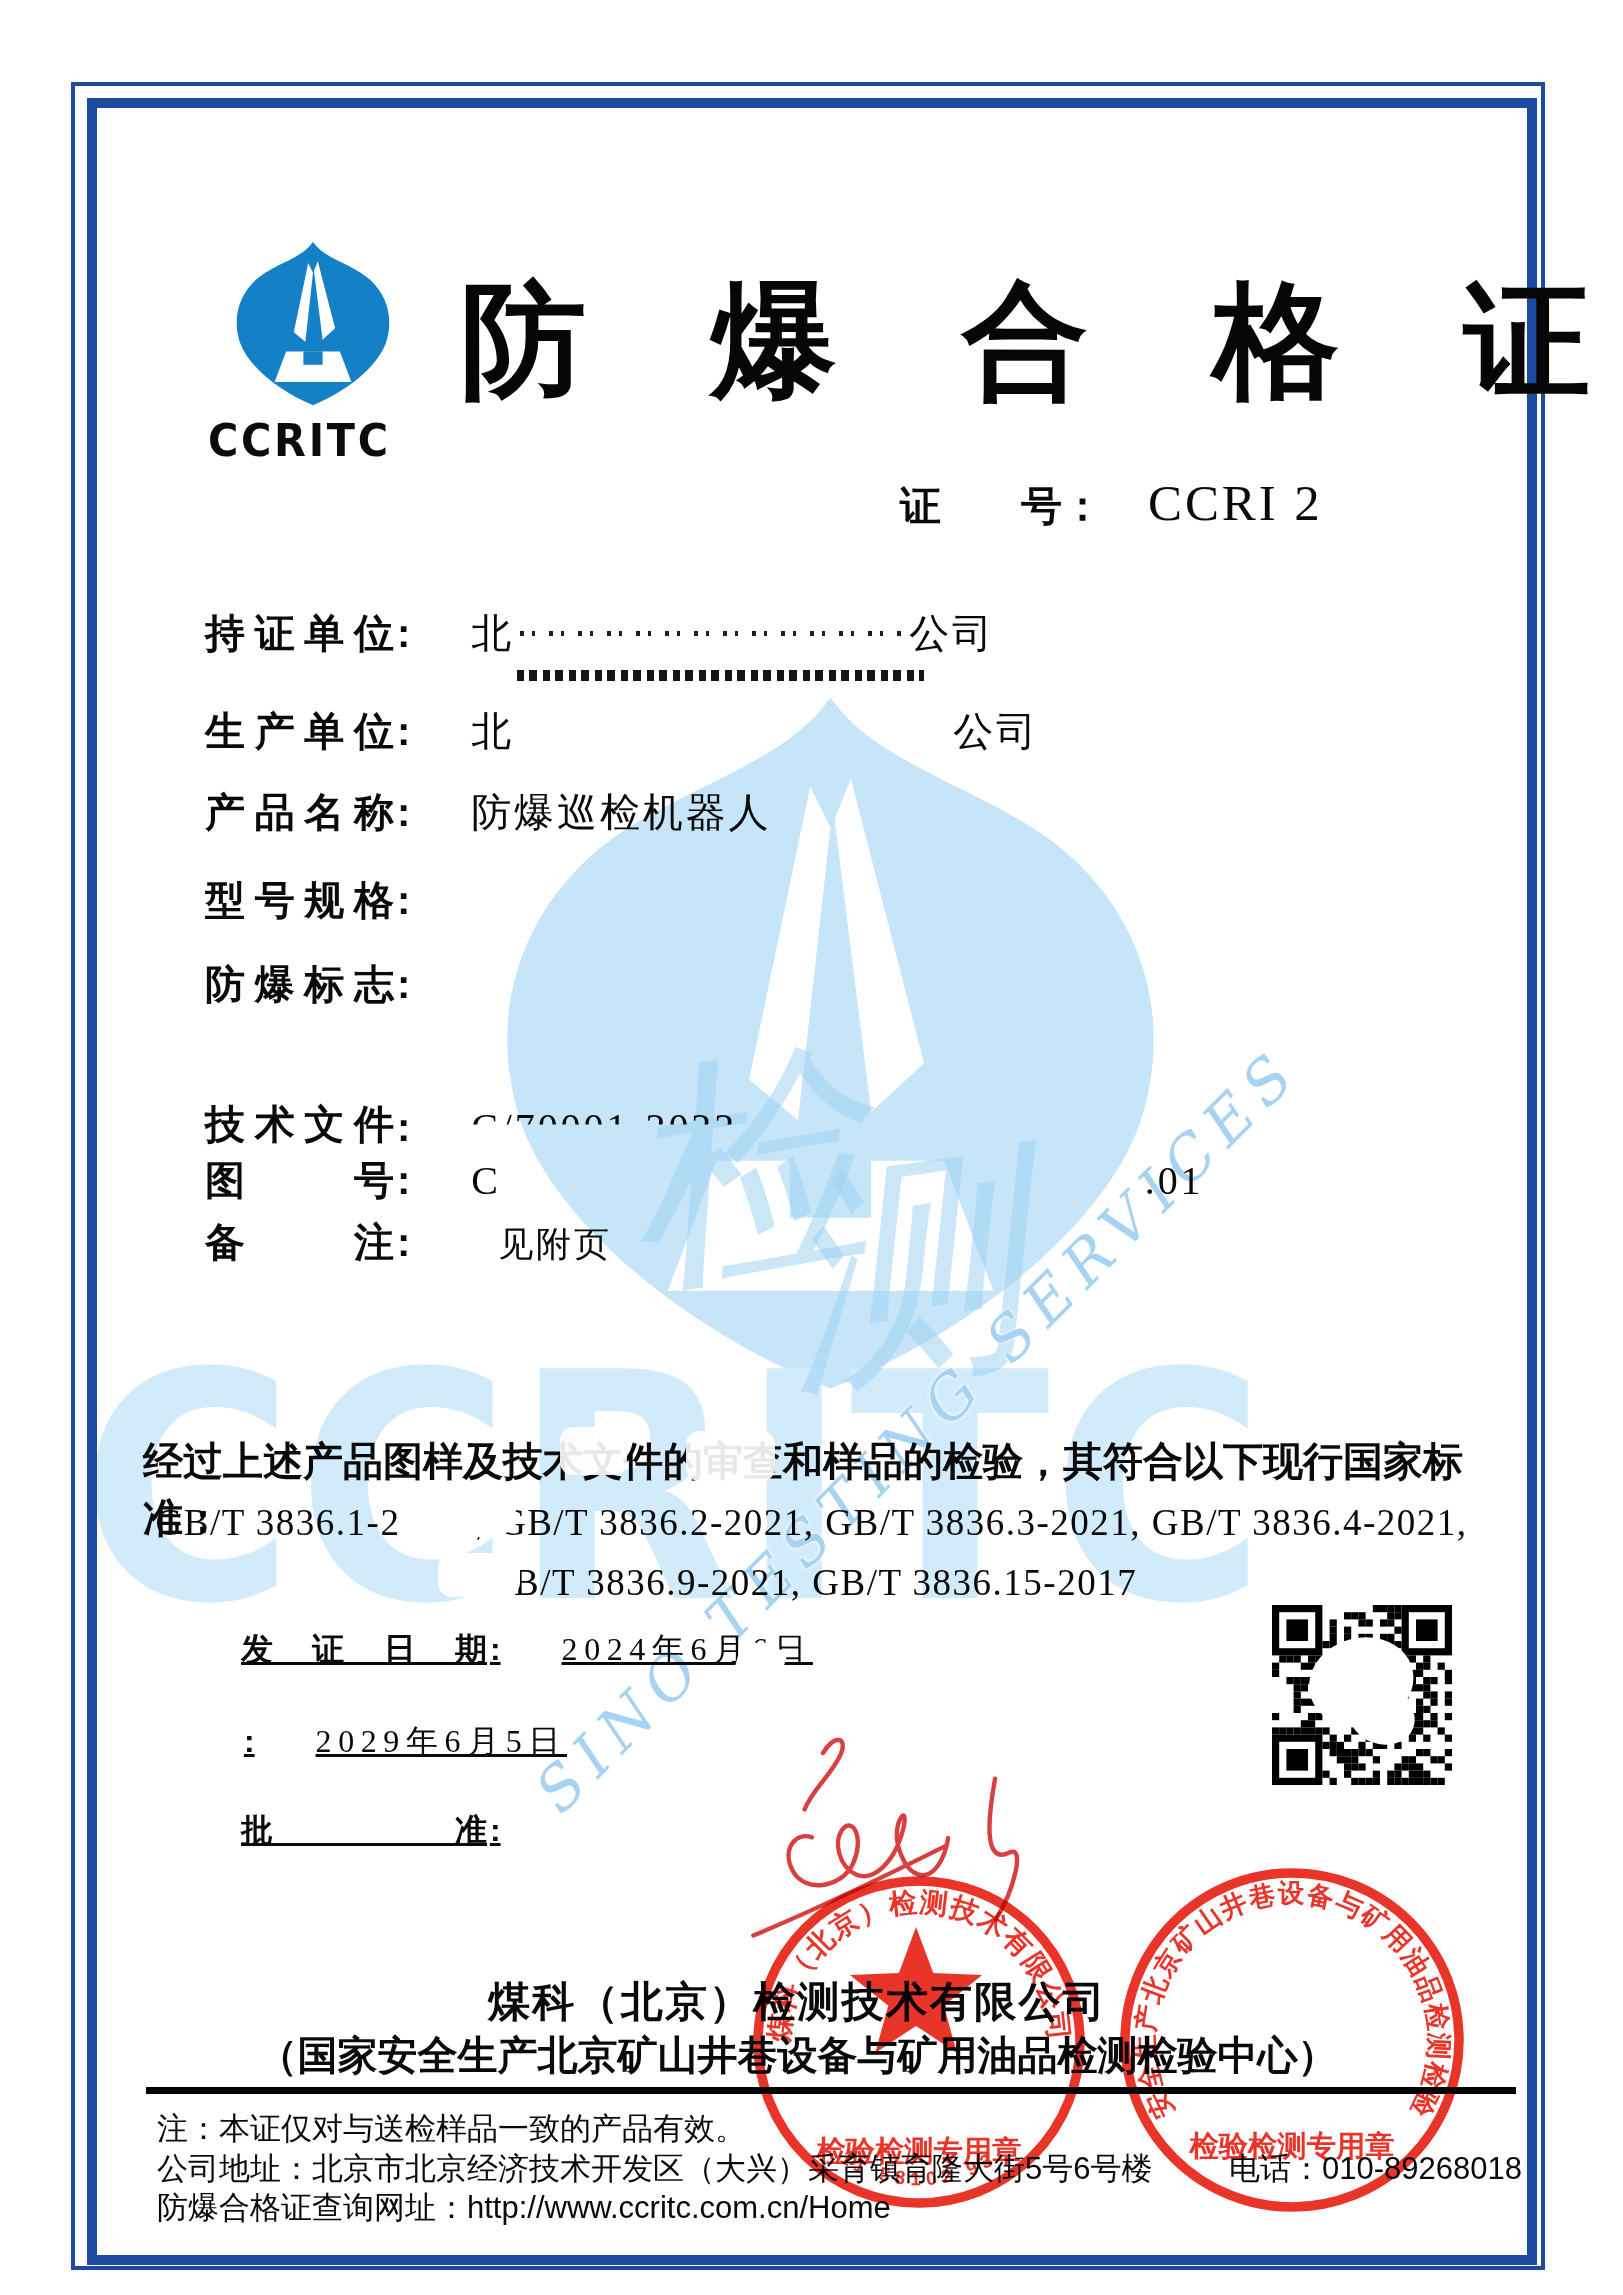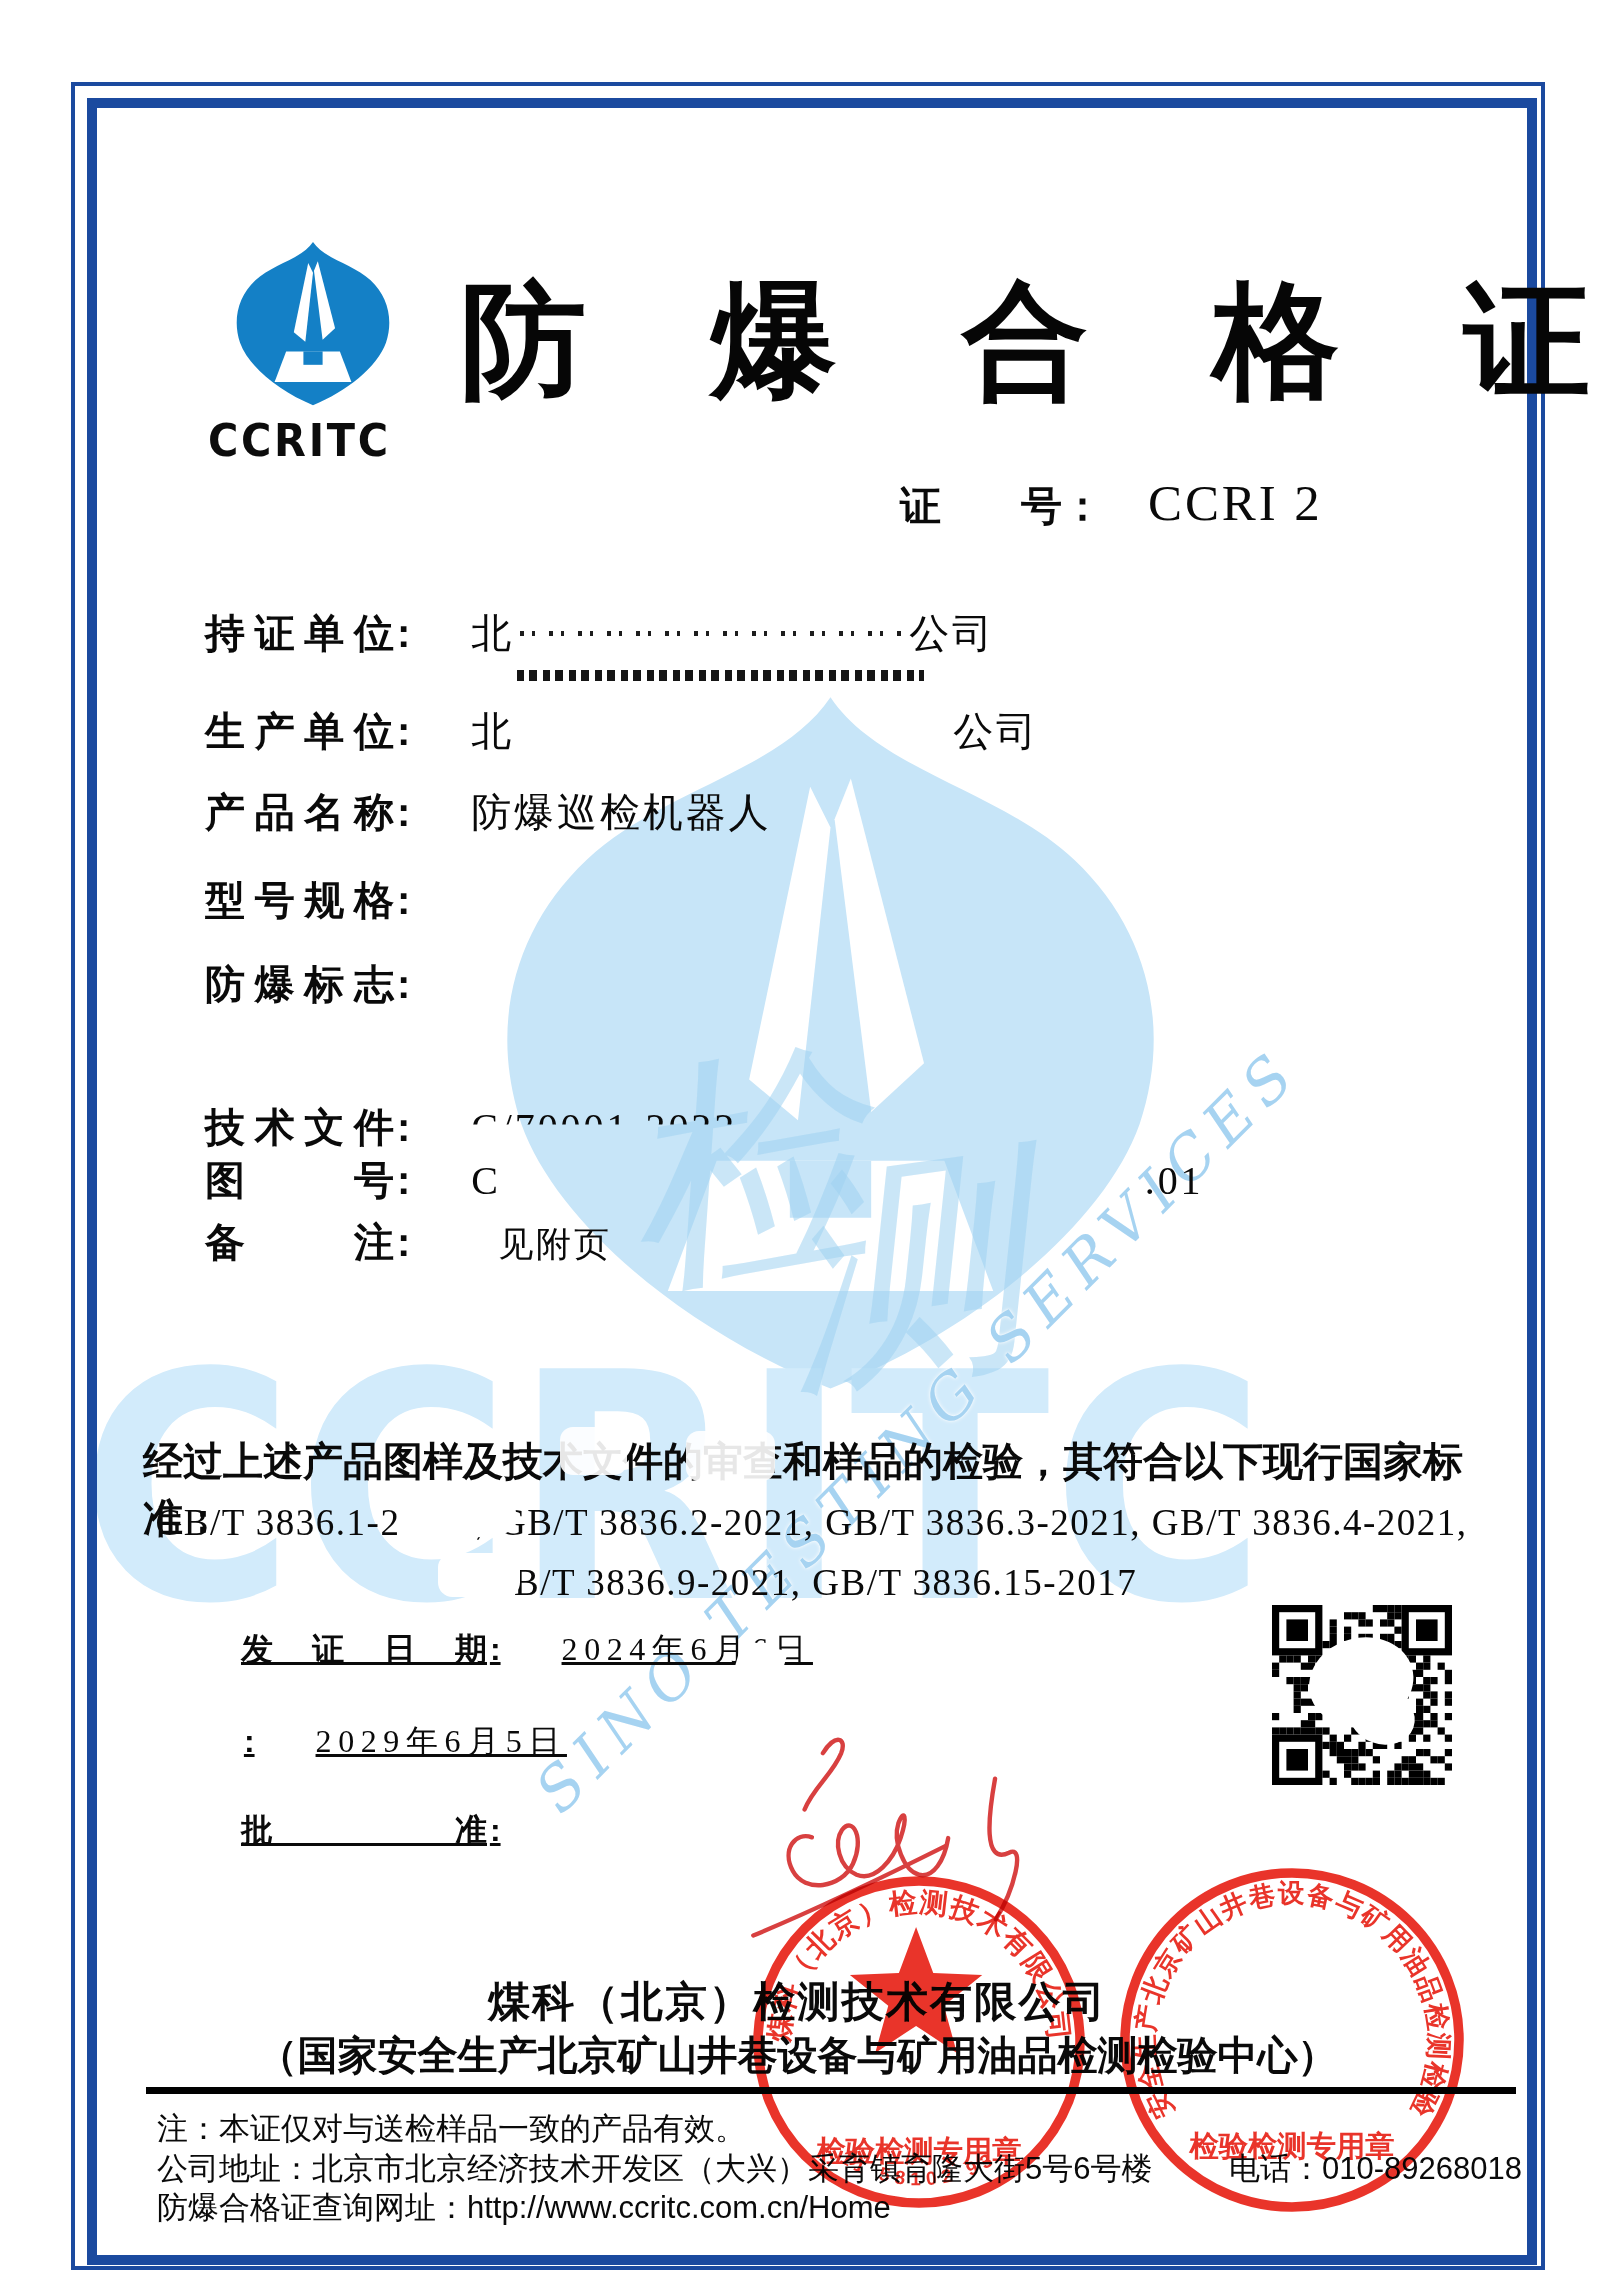--- a/index.html
+++ b/index.html
@@ -27,21 +27,21 @@
   .doc-title{position:absolute;left:460px;top:269px;z-index:1;font-family:"Liberation Sans", sans-serif;
     font-weight:900;font-size:126px;line-height:1.15;letter-spacing:45px;color:#060606;white-space:nowrap;}
   .cert-no{position:absolute;left:900px;top:474px;z-index:1;font-size:41px;display:flex;align-items:baseline;white-space:nowrap;}
   .cert-no .zheng{font-family:"Liberation Sans", sans-serif;font-weight:600;}
   .cert-no .hao{font-family:"Liberation Sans", sans-serif;font-weight:600;margin-left:80px;}
   .cert-no .val{font-size:51px;margin-left:45px;letter-spacing:2.9px;}
   
   .row{position:absolute;left:205px;z-index:1;display:flex;align-items:baseline;
     font-size:40px;line-height:59px;white-space:nowrap;}
   .row .lbl{display:inline-block;width:189px;text-align:justify;text-align-last:justify;
-    font-family:Liberation Serif, serif;font-weight:600;}
+    font-family:Liberation Mono, monospace;font-weight:600;}
   .row .colon{font-family:"Liberation Sans", sans-serif;font-weight:600;margin-left:2.9px;}
   .row .val{margin-left:61px;letter-spacing:2.9px;}
   .val-cjk{letter-spacing:10.2px;}
   .frag{display:inline-block;height:41px;position:relative;vertical-align:baseline;}
   .frag-bottom{width:395px;}
   .frag-bottom::after{content:"";position:absolute;left:5.9px;right:5.9px;top:25px;height:5.1px;
     background:repeating-linear-gradient(90deg,#1d1d1d 0 3.7px,transparent 3.7px 12.4px,#1d1d1d 12.4px 15.4px,transparent 15.4px 29px);}
   .frag-top{width:439px;}
   .frag-top::after{content:"";position:absolute;left:2.9px;right:29px;top:-34px;height:11px;
     background:repeating-linear-gradient(90deg,#151515 0 7.3px,transparent 7.3px 11.7px,#151515 11.7px 20px,transparent 20px 26px);}

